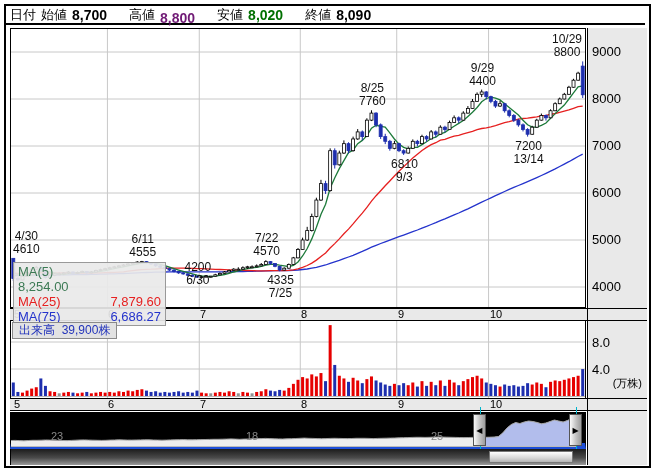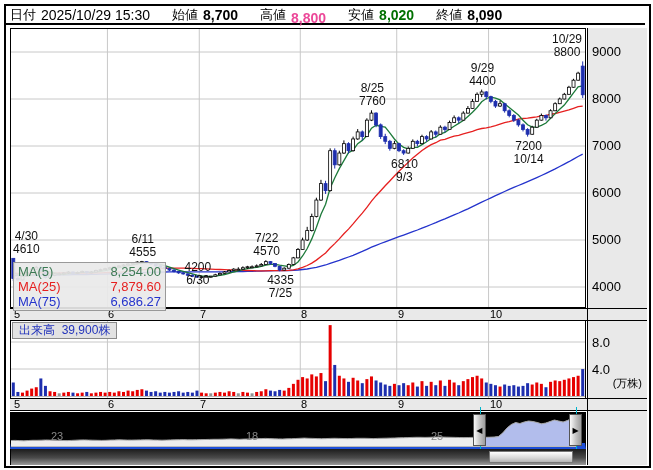--- a/index.html
+++ b/index.html
@@ -37,25 +37,24 @@
   .anno{position:absolute;font-size:12px;line-height:13px;color:#111;z-index:7;text-align:center;white-space:nowrap;}
   svg{position:absolute;left:0;top:0;}
 </style>
 </head>
 <body>
 
 <div class="abs frame"></div>
 
 <div class="abs header">
   <span class="lbl">日付</span>
-  <span class="val" style="font-weight:normal;font-size:14px;">2025/10/29 15:30</span>
   <span class="lbl">始値</span>
   <span class="val">8,700</span>
   <span class="lbl">高値</span>
-  <span class="val" id="high-val" style="color: #ec4899; margin-top: 7px;">8,800</span>
+  <span class="val" id="high-val" style="color: #701a75; margin-top: 7px;">8,800</span>
   <span class="lbl">安値</span>
   <span class="val" id="low-val" style="color: rgb(0, 112, 0);">8,020</span>
   <span class="lbl">終値</span>
   <span class="val">8,090</span>
 </div>
 
 <div class="abs colbg" id="axiscol">
   <div class="ticklbl" style="top:16px;">9000</div>
   <div class="ticklbl" style="top:63px;">8000</div>
   <div class="ticklbl" style="top:110px;">7000</div>
@@ -329,21 +328,21 @@
       <line x1="557.928" y1="56.84" x2="557.928" y2="65.77000000000001" stroke="#000000" stroke-width="1"></line>
       <rect x="556.428" y="58.25" width="3" height="7.049999999999997" fill="#ffffff" stroke="#000000" stroke-width="0.8"></rect>
       <line x1="562.52" y1="49.79" x2="562.52" y2="58.72" stroke="#000000" stroke-width="1"></line>
       <rect x="561.02" y="51.2" width="3" height="7.049999999999997" fill="#ffffff" stroke="#000000" stroke-width="0.8"></rect>
       <line x1="567.112" y1="42.739999999999995" x2="567.112" y2="51.67" stroke="#000000" stroke-width="1"></line>
       <rect x="565.612" y="44.15" width="3" height="7.050000000000004" fill="#ffffff" stroke="#000000" stroke-width="0.8"></rect>
       <line x1="571.704" y1="32.4" x2="571.704" y2="69.06" stroke="#1e2fae" stroke-width="1"></line>
       <rect x="570.204" y="37.1" width="3" height="28.67000000000001" fill="#1e2fae" stroke="#1e2fae" stroke-width="0.8"></rect>
     </svg>
   <div class="maleg" id="maleg">
-    <div class="row" style="color: rgb(60, 122, 84);">
+    <div class="row" style="color: rgb(60, 122, 84); flex-direction: column;">
         <span>MA(5)</span>
         <span>8,254.00</span>
       </div>
     <div class="row" style="color: rgb(230, 32, 32);">
         <span>MA(25)</span>
         <span>7,879.60</span>
       </div>
     <div class="row" style="color: rgb(36, 51, 204);">
         <span>MA(75)</span>
         <span>6,686.27</span>
@@ -376,21 +375,21 @@
     <div class="anno" style="left: 380.116px; top: 128.93px;">
       <div>6810</div>
       <div>9/3</div>
     </div>
     <div class="anno" style="left: 458.18px; top: 32.6px;">
       <div>9/29</div>
       <div>4400</div>
     </div>
     <div class="anno" style="left: 502.6px; top: 110.6px;">
       <div>7200</div>
-      <div>10/14</div>
+      <div>13/14</div>
     </div>
     <div class="anno" style="left: 541px; top: 4.4px;">
       <div>10/29</div>
       <div>8800</div>
     </div>
   </div>
 
 <div class="abs strip">
   <span style="left:4px;">5</span>
   <span style="left:98px;">6</span>

